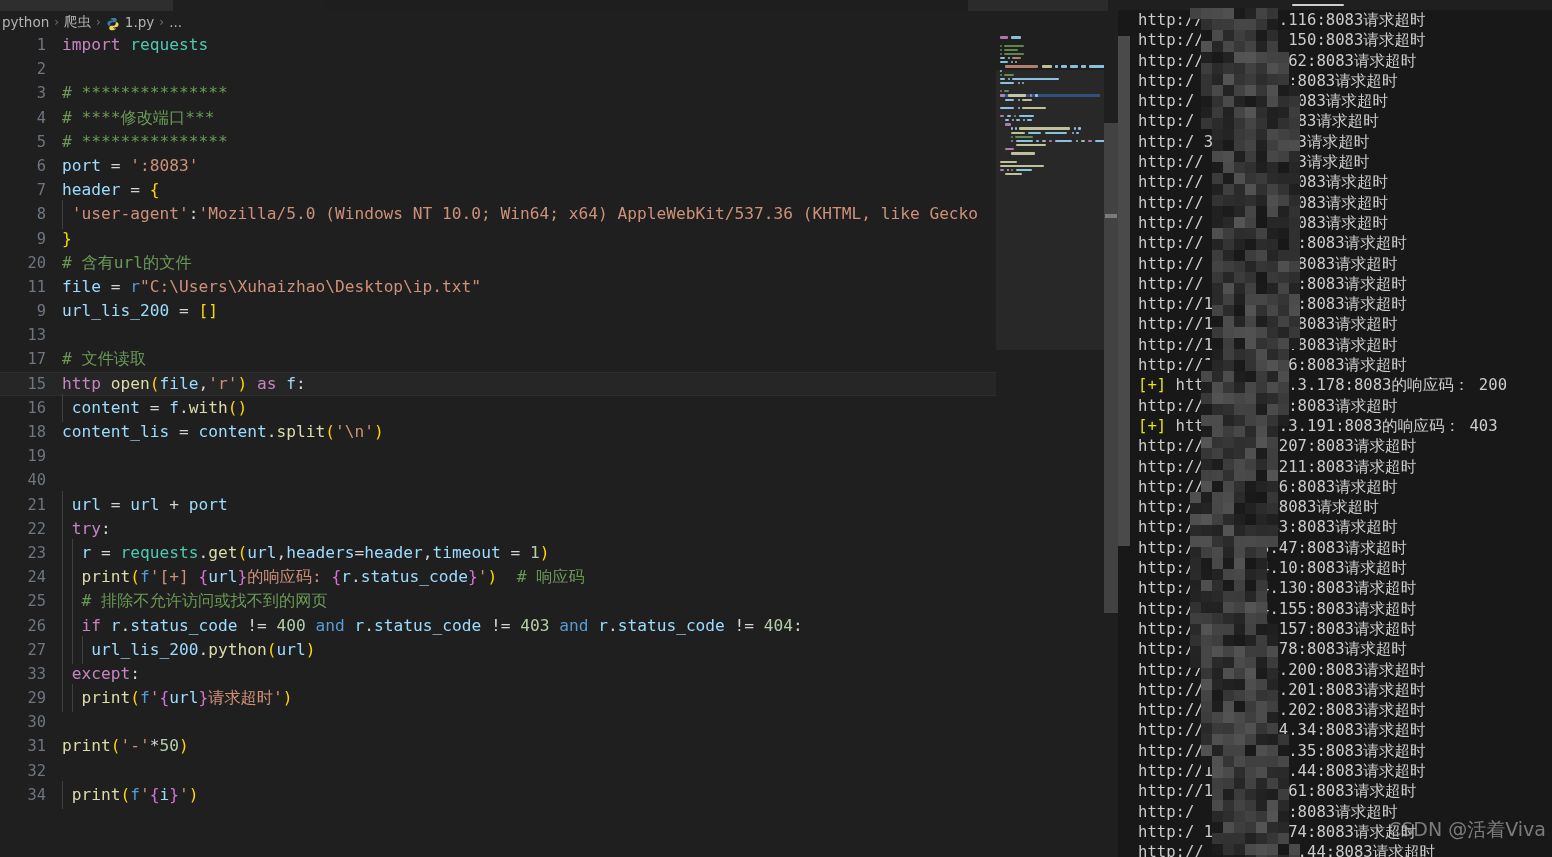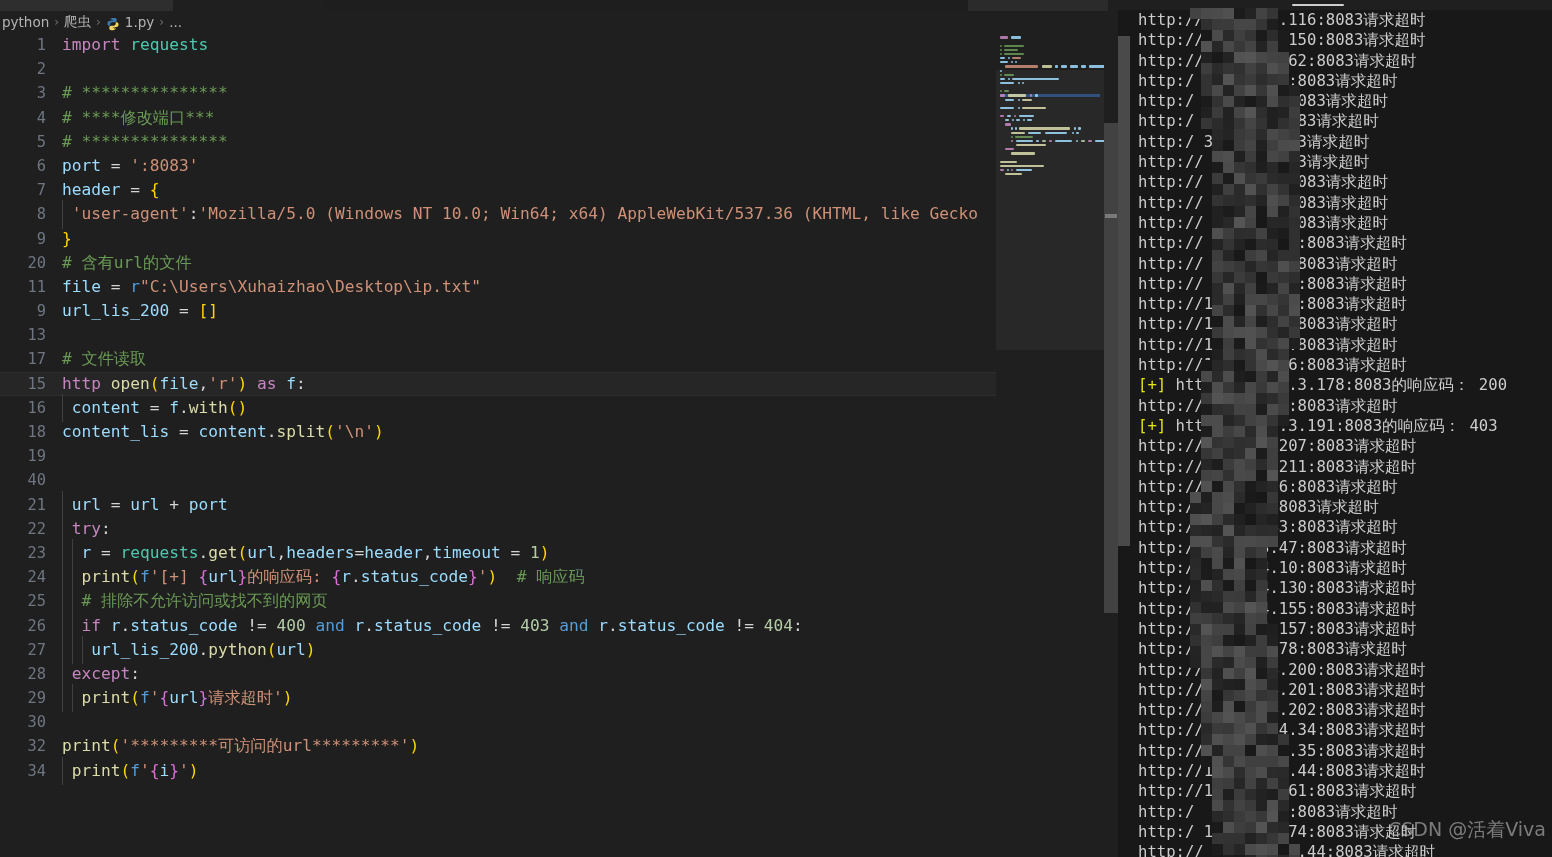--- a/index.html
+++ b/index.html
@@ -133,24 +133,25 @@
       <div class="code-row"><span class="ln">18</span><span class="code"><span class="var">content_lis</span> <span class="op">=</span> <span class="var">content</span><span class="op">.</span><span class="fn">split</span><span class="br1">(</span><span class="str">'\n'</span><span class="br1">)</span></span></div>
       <div class="code-row"><span class="ln">19</span><span class="code"></span></div>
       <div class="code-row"><span class="ln">40</span></div>
       <div class="code-row"><span class="ln">21</span><span class="code"><span class="ind"> </span><span class="var">url</span> <span class="op">=</span> <span class="var">url</span> <span class="op">+</span> <span class="var">port</span></span></div>
       <div class="code-row"><span class="ln">22</span><span class="code"><span class="ind"> </span><span class="kw">try</span><span class="op">:</span></span></div>
       <div class="code-row"><span class="ln">23</span><span class="code"><span class="ind"> </span><span class="ind"> </span><span class="var">r</span> <span class="op">=</span> <span class="mod">requests</span><span class="op">.</span><span class="fn">get</span><span class="br1">(</span><span class="var">url</span><span class="op">,</span><span class="var">headers</span><span class="op">=</span><span class="var">header</span><span class="op">,</span><span class="var">timeout</span> <span class="op">=</span> <span class="num">1</span><span class="br1">)</span></span></div>
       <div class="code-row"><span class="ln">24</span><span class="code"><span class="ind"> </span><span class="ind"> </span><span class="fn">print</span><span class="br1">(</span><span class="kw2">f</span><span class="str">'[+] </span><span class="br2">{</span><span class="var">url</span><span class="br2">}</span><span class="str">的响应码: </span><span class="br2">{</span><span class="var">r</span><span class="op">.</span><span class="var">status_code</span><span class="br2">}</span><span class="str">'</span><span class="br1">)</span>  <span class="cmt"># 响应码</span></span></div>
       <div class="code-row"><span class="ln">25</span><span class="code"><span class="ind"> </span><span class="ind"> </span><span class="cmt"># 排除不允许访问或找不到的网页</span></span></div>
       <div class="code-row"><span class="ln">26</span><span class="code"><span class="ind"> </span><span class="ind"> </span><span class="kw">if</span> <span class="var">r</span><span class="op">.</span><span class="var">status_code</span> <span class="op">!</span><span class="op">=</span> <span class="num">400</span> <span class="kw2">and</span> <span class="var">r</span><span class="op">.</span><span class="var">status_code</span> <span class="op">!</span><span class="op">=</span> <span class="num">403</span> <span class="kw2">and</span> <span class="var">r</span><span class="op">.</span><span class="var">status_code</span> <span class="op">!</span><span class="op">=</span> <span class="num">404</span><span class="op">:</span></span></div>
       <div class="code-row"><span class="ln">27</span><span class="code"><span class="ind"> </span><span class="ind"> </span><span class="ind"> </span><span class="var">url_lis_200</span><span class="op">.</span><span class="fn">python</span><span class="br1">(</span><span class="var">url</span><span class="br1">)</span></span></div>
-      <div class="code-row"><span class="ln">28</span><span class="code"><span class="ind"> </span><span class="kw">except</span><span class="op">:</span></span></div>
+      <div class="code-row"><span class="ln">33</span><span class="code"><span class="ind"> </span><span class="kw">except</span><span class="op">:</span></span></div>
       <div class="code-row"><span class="ln">29</span><span class="code"><span class="ind"> </span><span class="ind"> </span><span class="fn">print</span><span class="br1">(</span><span class="kw2">f</span><span class="str">'</span><span class="br2">{</span><span class="var">url</span><span class="br2">}</span><span class="str">请求超时'</span><span class="br1">)</span></span></div>
       <div class="code-row"><span class="ln">30</span><span class="code"></span></div>
-      <div class="code-row"><span class="ln">32</span><span class="code"><span class="fn">print</span><span class="br1">(</span><span class="str">'*********可访问的url*********'</span><span class="br1">)</span></span></div>
+      <div class="code-row"><span class="ln">31</span><span class="code"><span class="fn">print</span><span class="br1">(</span><span class="str">'-'</span><span class="op">*</span><span class="num">50</span><span class="br1">)</span></span></div>
+      <div class="code-row"><span class="ln">32</span></div>
       <div class="code-row"><span class="ln">34</span><span class="code"><span class="ind"> </span><span class="fn">print</span><span class="br1">(</span><span class="kw2">f</span><span class="str">'</span><span class="br2">{</span><span class="var">i</span><span class="br2">}</span><span class="str">'</span><span class="br1">)</span></span></div>
     </div>
 
   <div class="minimap">
     <div class="mm-canvas" id="minimap-canvas">
         <div class="mm-line">
           <div class="mm-seg" style="left: 0px; width: 7.8px; background: rgb(197, 134, 192); opacity: 0.85;"></div>
           <div class="mm-seg" style="left: 10.8px; width: 10.4px; background: rgb(156, 220, 254); opacity: 0.85;"></div>
         </div>
         <div class="mm-line"></div>

